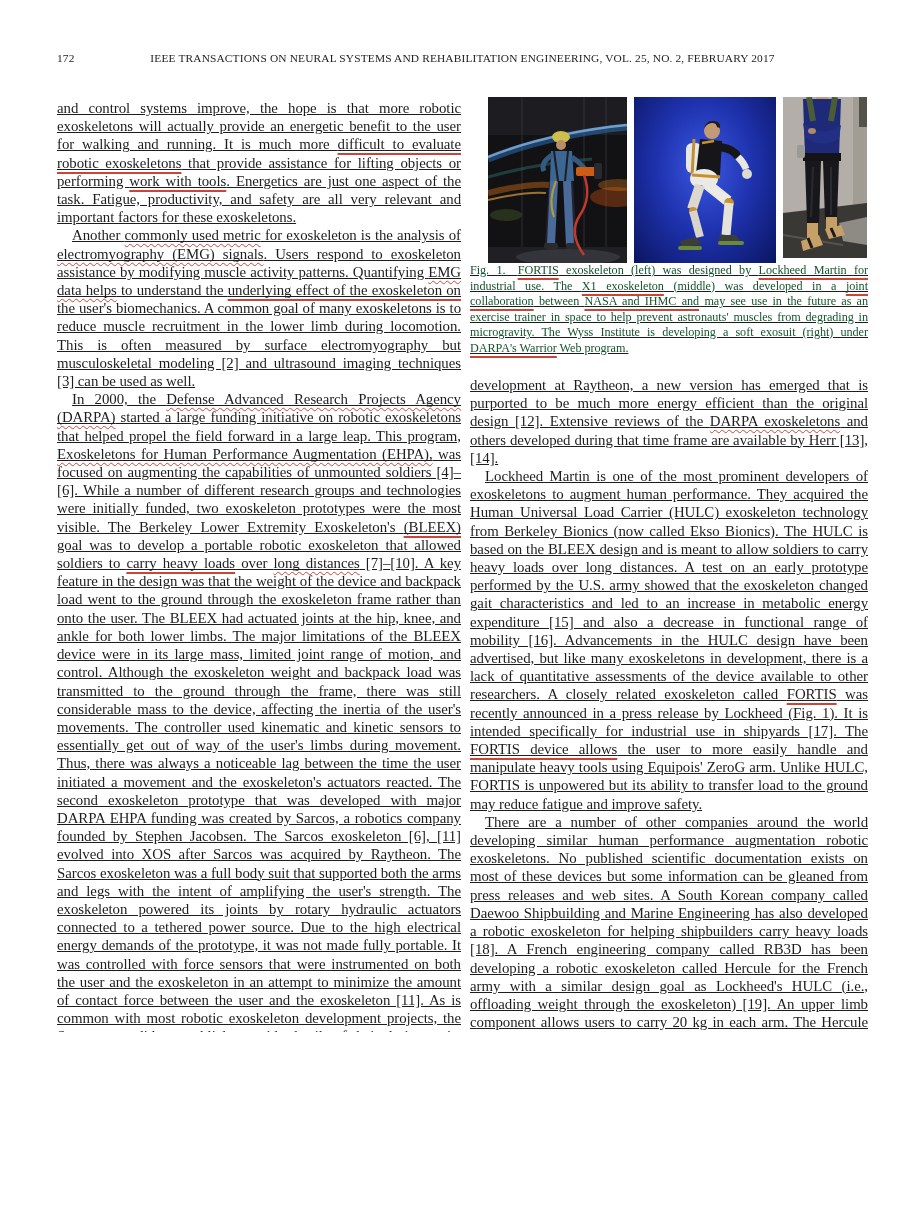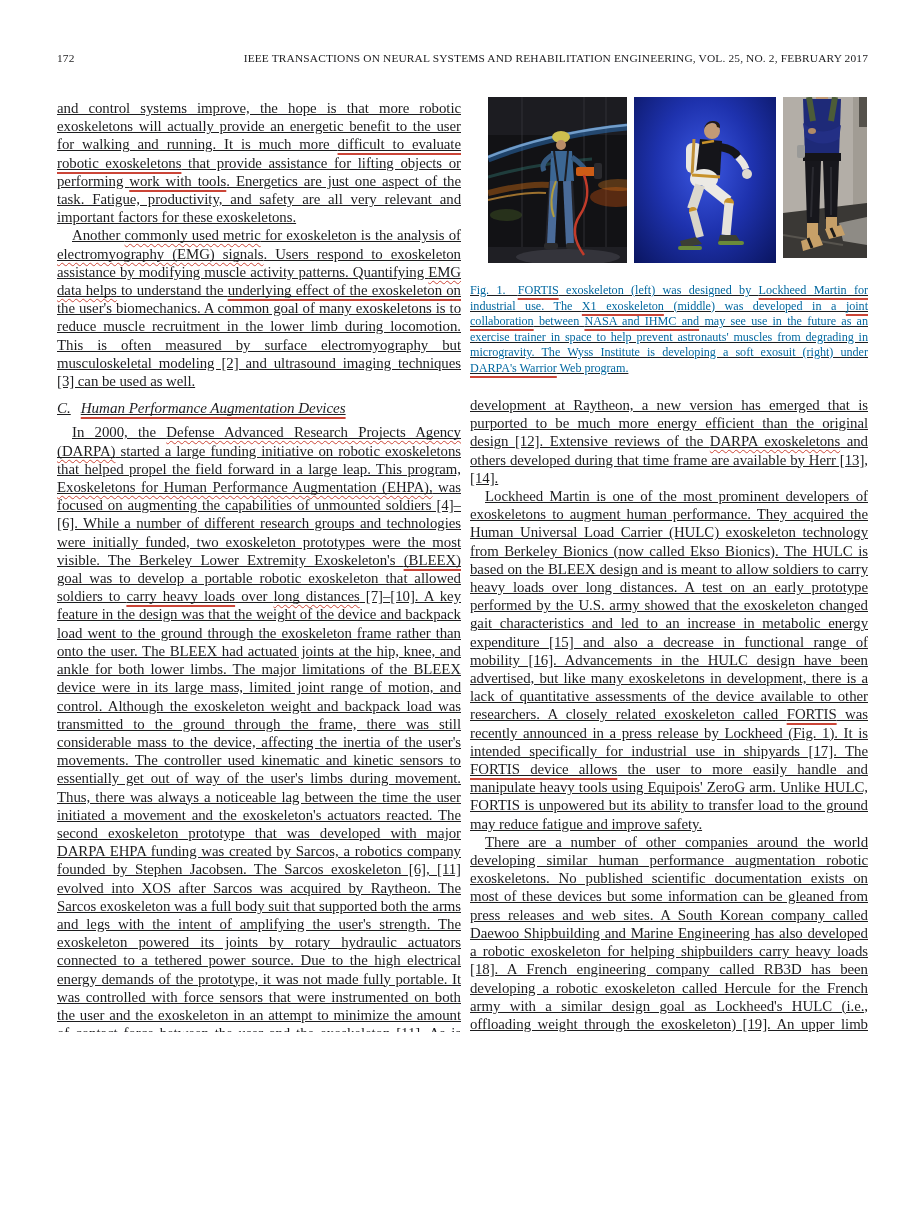--- a/index.html
+++ b/index.html
@@ -1,60 +1,57 @@
 <!DOCTYPE html>
 <html><head>
 <meta charset="utf-8">
 <style>
   html,body{margin:0;padding:0;background:#ffffff;}
   .page{position:relative;width:920px;height:1032px;background:#fff;overflow:hidden;
         font-family:"Liberation Serif","DejaVu Serif",serif;color:#1d1d1f;}
   
   .hdr{position:absolute;top:52px;left:57px;right:52px;height:16px;font-size:11.4px;letter-spacing:.15px;}
   .pgnum{position:absolute;left:0;top:0;}
-  .jtitle{display:block;text-align:right;}
+  .jtitle{display:block;text-align:center;}
   
   .col{position:absolute;text-align:justify;font-size:14.85px;line-height:18.2px;letter-spacing:-.05px;text-decoration:underline;}
   .col-left{left:57px;top:99px;width:404px;}
   .col-right{left:470px;top:97px;width:398px;}
   .col p{margin:0;text-align:justify;}
   .ind{text-indent:15px;}
   
   .sec{margin:9px 0 6px 0;font-style:italic;font-size:15.1px;}
   .sec .lbl{margin-right:10px;}
   
   .rl{text-decoration:underline;text-decoration-color:#cb4537;text-decoration-thickness:1.9px;
       text-underline-offset:3.5px;text-decoration-skip-ink:none;}
   .rlw{text-decoration:underline;text-decoration-style:wavy;text-decoration-color:#cb4537;
        text-decoration-thickness:1.3px;text-underline-offset:2.5px;text-decoration-skip-ink:none;}
   
   .figphotos{display:flex;gap:7px;margin-left:18px;}
   .photo{position:relative;overflow:hidden;flex:none;}
   .photo-fortis{width:139px;height:166px;background:#121215;}
   .photo-x1{width:142px;height:166px;background:radial-gradient(ellipse at 50% 42%, #3c58e2 0%, #1e32ae 48%, #0a1560 100%);}
   .photo-exosuit{width:84px;height:161px;background:#b3aea7;}
-  .caption{margin-top:20px;font-size:12.2px;line-height:15.5px;text-align:justify;color:#0369a1;}
+  .caption{margin-top:0;font-size:12.2px;line-height:15.5px;text-align:justify;color:#14532d;}
   .rtext{margin-top:20px;}
 </style>
 </head>
 <body>
 
 <div class="page">
 
   <div class="hdr">
     <span class="pgnum">172</span>
     <span class="jtitle">IEEE TRANSACTIONS ON NEURAL SYSTEMS AND REHABILITATION ENGINEERING, VOL. 25, NO. 2, FEBRUARY 2017</span>
   </div>
 
   <div class="col col-left">
     <p><span>and control systems improve, the hope is that more robotic exoskeletons will actually provide an energetic benefit to the user for walking and running. It is much more </span><span class="rl">difficult to evaluate robotic exoskeletons</span><span> that provide assistance for lifting objects or performing </span><span class="rl">work with tools</span><span>. Energetics are just one aspect of the task. Fatigue, productivity, and safety are all very relevant and important factors for these exoskeletons.</span></p>
     <p class="ind"><span>Another </span><span class="rlw">commonly used metric</span><span> for exoskeleton is the analysis of </span><span class="rlw">electromyography (EMG) signals</span><span>. Users respond to exoskeleton assistance by modifying muscle activity patterns. Quantifying </span><span class="rlw">EMG data helps</span><span> to understand the </span><span class="rl">underlying effect of the exoskeleton on</span><span> the user's biomechanics. A common goal of many exoskeletons is to reduce muscle recruitment in the lower limb during locomotion. This is often measured by surface electromyography but musculoskeletal modeling [2] and ultrasound imaging techniques [3] can be used as well.</span></p>
-    <div class="sec">
-      <span class="lbl">C.</span><span class="rl">Human Performance Augmentation Devices</span>
-    </div>
     <p class="ind"><span>In 2000, the </span><span class="rlw">Defense Advanced Research Projects Agency (DARPA)</span><span> started a large funding initiative on robotic exoskeletons that helped propel the field forward in a large leap. This program, </span><span class="rlw">Exoskeletons for Human Performance Augmentation (EHPA),</span><span> was focused on augmenting the capabilities of unmounted soldiers [4]–[6]. While a number of different research groups and technologies were initially funded, two exoskeleton prototypes were the most visible. The Berkeley Lower Extremity Exoskeleton's </span><span class="rl">(BLEEX)</span><span> goal was to develop a portable robotic exoskeleton that allowed soldiers to </span><span class="rl">carry heavy loads</span><span> over </span><span class="rlw">long distances</span><span> [7]–[10]. A key feature in the design was that the weight of the device and backpack load went to the ground through the exoskeleton frame rather than onto the user. The BLEEX had actuated joints at the hip, knee, and ankle for both lower limbs. The major limitations of the BLEEX device were in its large mass, limited joint range of motion, and control. Although the exoskeleton weight and backpack load was transmitted to the ground through the frame, there was still considerable mass to the device, affecting the inertia of the user's movements. The controller used kinematic and kinetic sensors to essentially get out of way of the user's limbs during movement. Thus, there was always a noticeable lag between the time the user initiated a movement and the exoskeleton's actuators reacted. The second exoskeleton prototype that was developed with major DARPA EHPA funding was created by Sarcos, a robotics company founded by Stephen Jacobsen. The Sarcos exoskeleton [6], [11] evolved into XOS after Sarcos was acquired by Raytheon. The Sarcos exoskeleton was a full body suit that supported both the arms and legs with the intent of amplifying the user's strength. The exoskeleton powered its joints by rotary hydraulic actuators connected to a tethered power source. Due to the high electrical energy demands of the prototype, it was not made fully portable. It was controlled with force sensors that were instrumented on both the user and the exoskeleton in an attempt to minimize the amount of contact force between the user and the exoskeleton [11]. As is common with most robotic exoskeleton development projects, the Sarcos team did not publicly provide details of their design or its performance. Very few quantitative results are available to assess the success of the device. Now under continued</span></p>
   </div>
 
   <div class="col col-right">
 
     <div>
       <div class="figphotos">
 
         <div class="photo photo-fortis">
           <svg width="139" height="166" viewBox="0 0 139 166">

